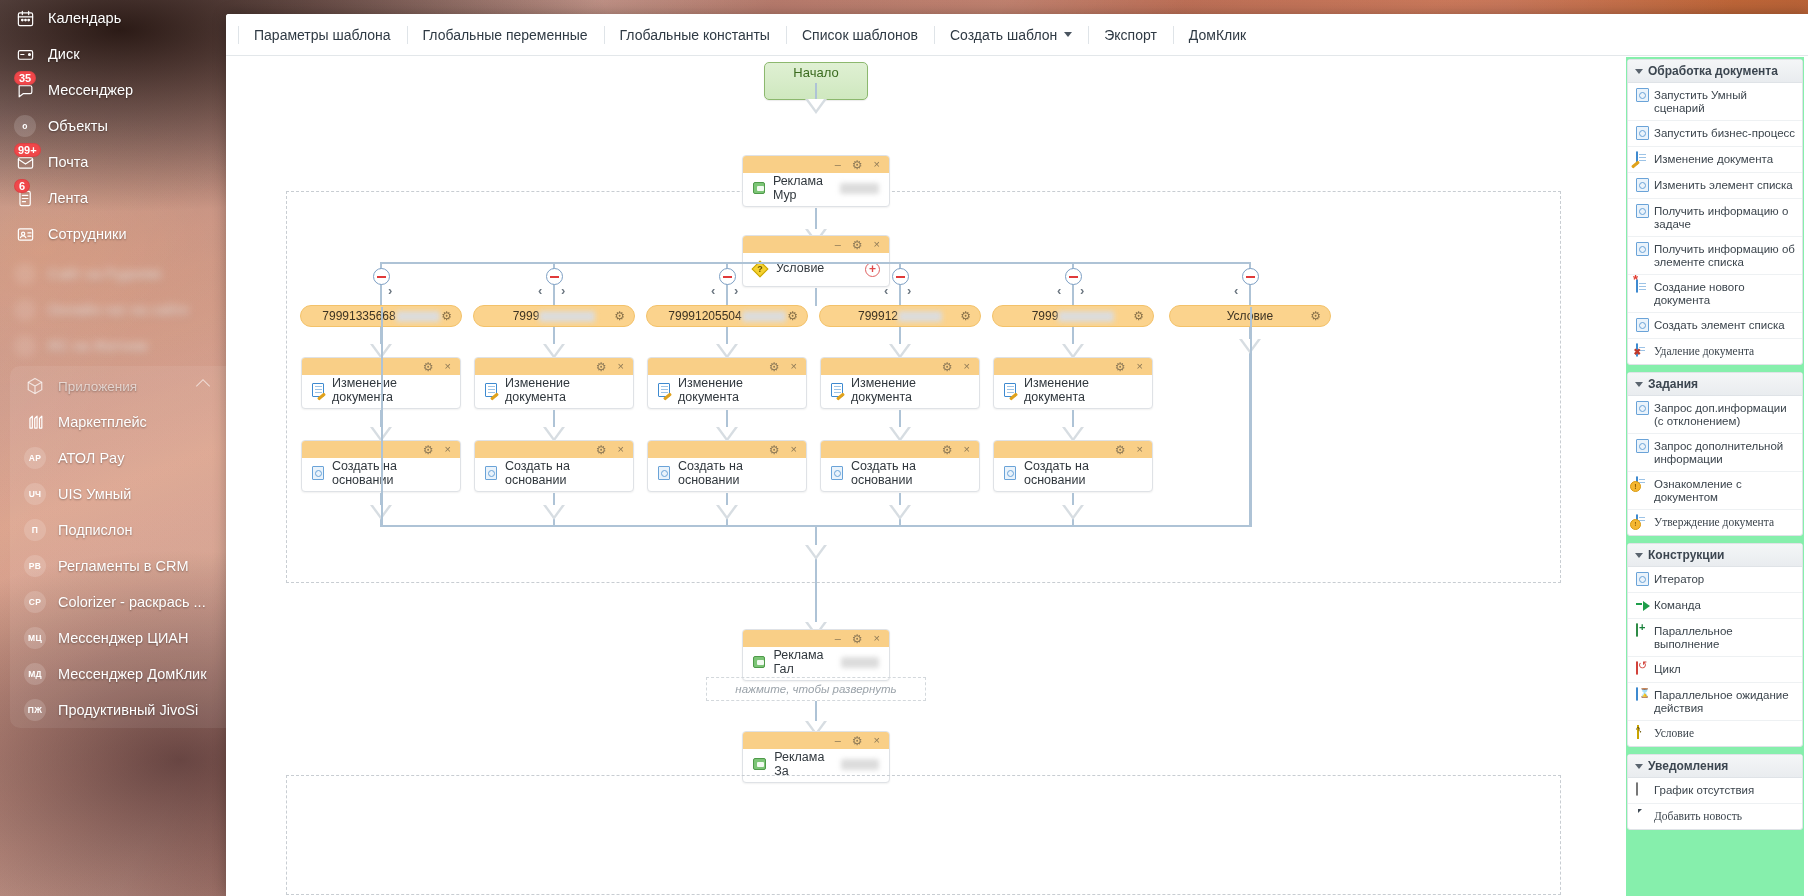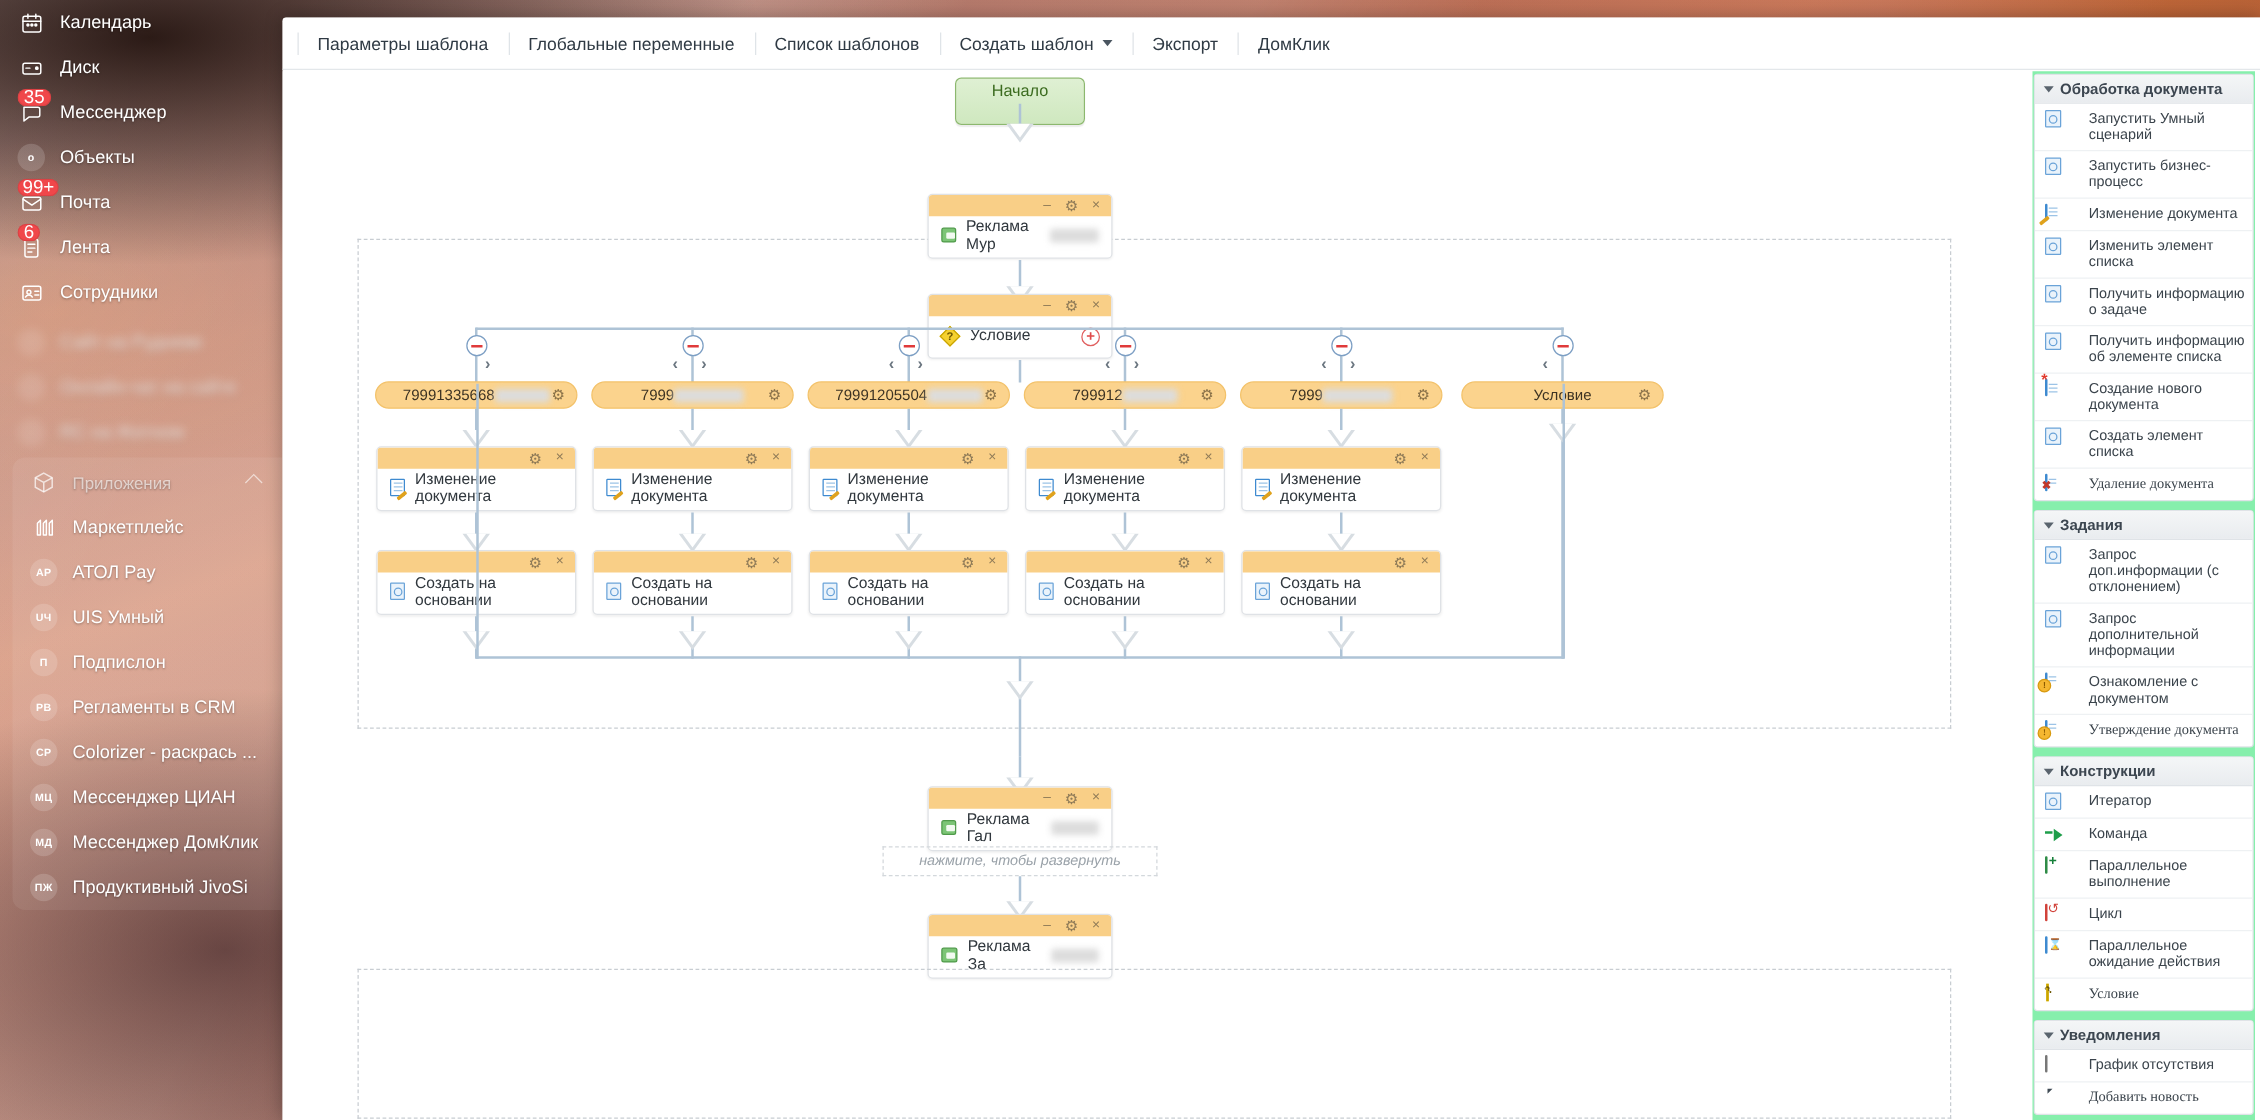--- a/index.html
+++ b/index.html
@@ -42,23 +42,23 @@
   .nav-item .ic {
     width:22px; height:22px; flex:0 0 22px; position:relative;
     display:flex; align-items:center; justify-content:center;
     color:#fff;
   }
   .nav-item .lbl { font-size:14.5px; color:#ffffff; white-space:nowrap;
                    text-shadow:0 1px 2px rgba(0,0,0,.35); }
   .nav-item .lbl.dim { color:rgba(255,255,255,.62); font-size:13.5px; }
   .badge {
     position:absolute; left:14px; top:-1px;
-    background:#f0474a; color:#fff; font-size:15px; line-height:12px;
+    background:#f0474a; color:#fff; font-size:11px; line-height:12px;
     border-radius:7px; padding:0 4px; min-width:16px; text-align:center;
-    font-weight:normal; border:1px solid rgba(0,0,0,.08);
+    font-weight:bold; border:1px solid rgba(0,0,0,.08);
   }
   .badge.wide { padding:0 3px; }
   .circ-ic {
     width:22px;height:22px;border-radius:50%;
     background:rgba(255,255,255,.16);
     display:flex;align-items:center;justify-content:center;
     font-size:8.5px;color:#fff;letter-spacing:.3px;font-weight:bold;
   }
   .blurred {
     filter: blur(4px);
@@ -192,21 +192,21 @@
   .rsection { border:1px solid #dfe3e7; border-radius:3px; margin:0 1px 7px 1px; background:#fff; }
   .rsection-head {
     background:linear-gradient(#f4f6f7,#e9ecef);
     border-bottom:1px solid #dfe3e7;
     font-size:12px; font-weight:bold; color:#3c4650;
     padding:4px 6px 4px 7px; display:flex; align-items:center; gap:5px;
   }
   .tri { width:0;height:0;border-left:4px solid transparent;border-right:4px solid transparent;
          border-top:5px solid #5a646e; }
   .ritem {
-    display:flex; align-items:flex-start; gap:20px;
+    display:flex; align-items:flex-start; gap:3px;
     padding:5px 6px 5px 8px; border-bottom:1px solid #eef1f3;
     font-size:11.5px; color:#3b444c; line-height:13px;
   }
   .ritem:last-child{ border-bottom:none;font-family:Liberation Serif, serif; }
   .ritem .txt { padding-top:1px; }
   .ricon { width:15px;height:15px;flex:0 0 15px; position:relative; }
 
   
   .ic-doc-blue { width:13px;height:14px;border:1px solid #6aa3d8;background:#eaf3fb;border-radius:1px;
                  display:flex;align-items:center;justify-content:center; }
@@ -426,20 +426,23 @@
 <div id="app">
 
   <div id="toolbar">
       <div class="tb-item">
         <span>Параметры шаблона</span>
       </div>
       <div class="tb-item">
         <span>Глобальные переменные</span>
       </div>
       <div class="tb-item">
+        <span>Глобальные константы</span>
+      </div>
+      <div class="tb-item">
         <span>Список шаблонов</span>
       </div>
       <div class="tb-item">
         <span>Создать шаблон</span>
         <span class="caret"></span>
       </div>
       <div class="tb-item">
         <span>Экспорт</span>
       </div>
       <div class="tb-item">

